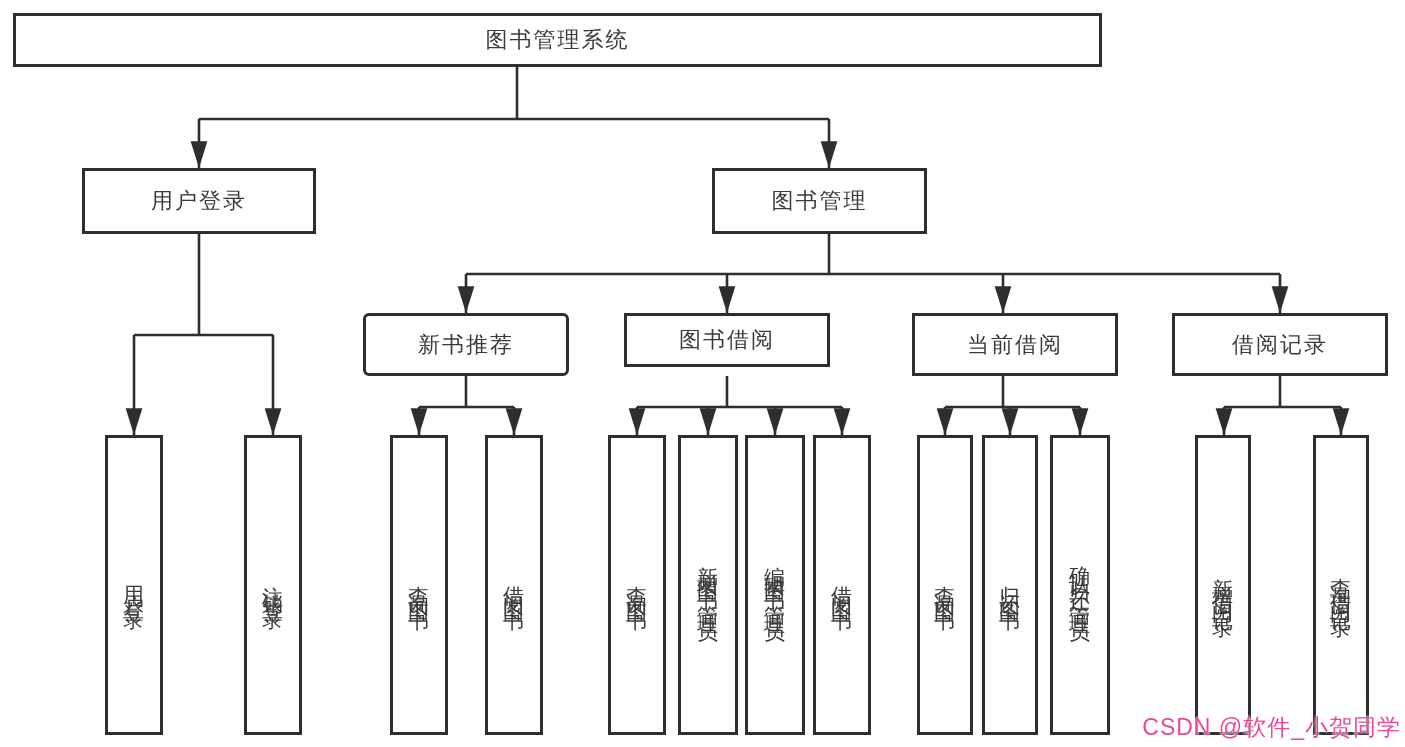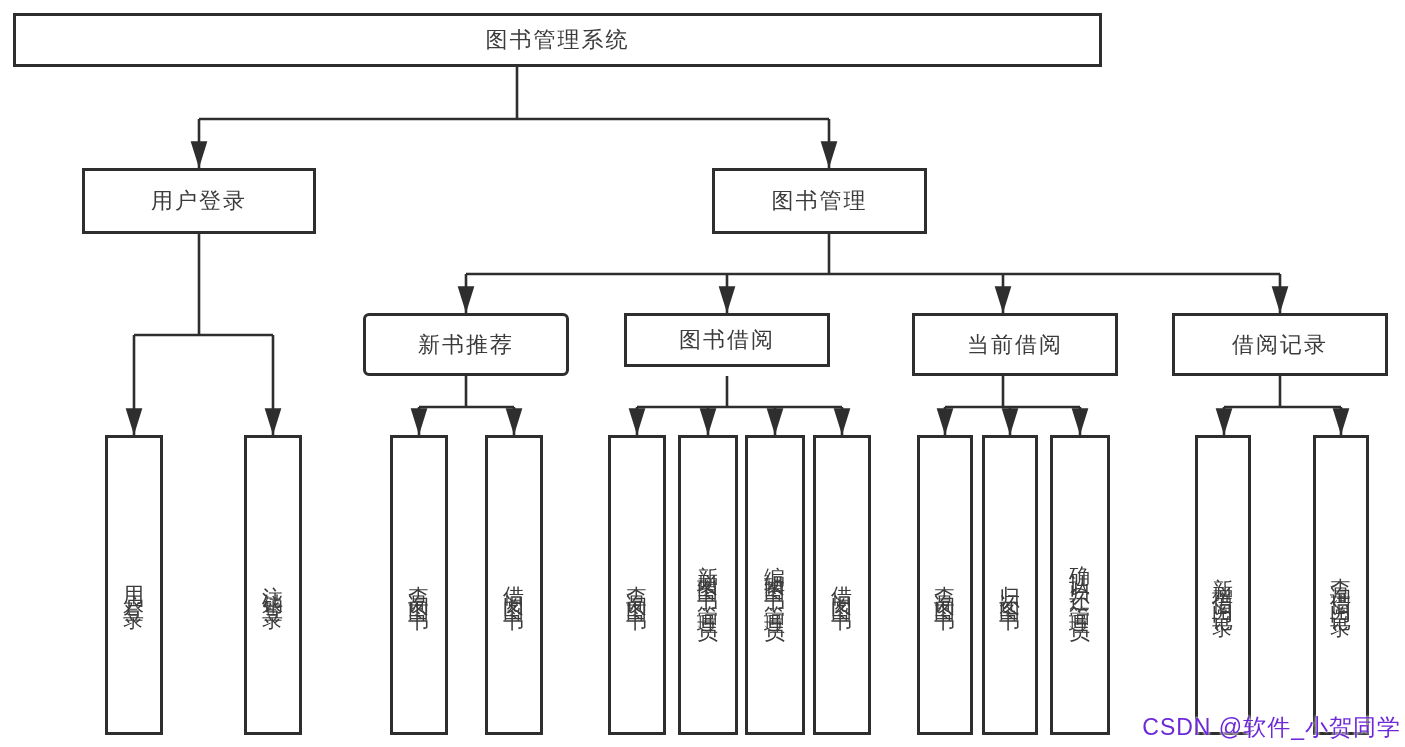--- a/index.html
+++ b/index.html
@@ -68,21 +68,21 @@
   #l-confirm-return  { left: 1050px; width: 60px; }
   #l-add-record      { left: 1195px; width: 56px; }
   #l-query-record    { left: 1313px; width: 56px; }
   .watermark {
     position: absolute;
     right: 4px;
     bottom: 4px;
     z-index: 3;
     font-size: 23px;
     letter-spacing: 1px;
-    color: #6d28d9;
+    color: #ec4899;
     text-shadow: 0 0 3px #ffffff, 0 0 3px #ffffff;
     white-space: nowrap;
   }
 </style>
 </head>
 <body>
 
 <div class="canvas">
 
   <svg class="connectors" width="1405" height="747" viewBox="0 0 1405 747" xmlns="http://www.w3.org/2000/svg">

